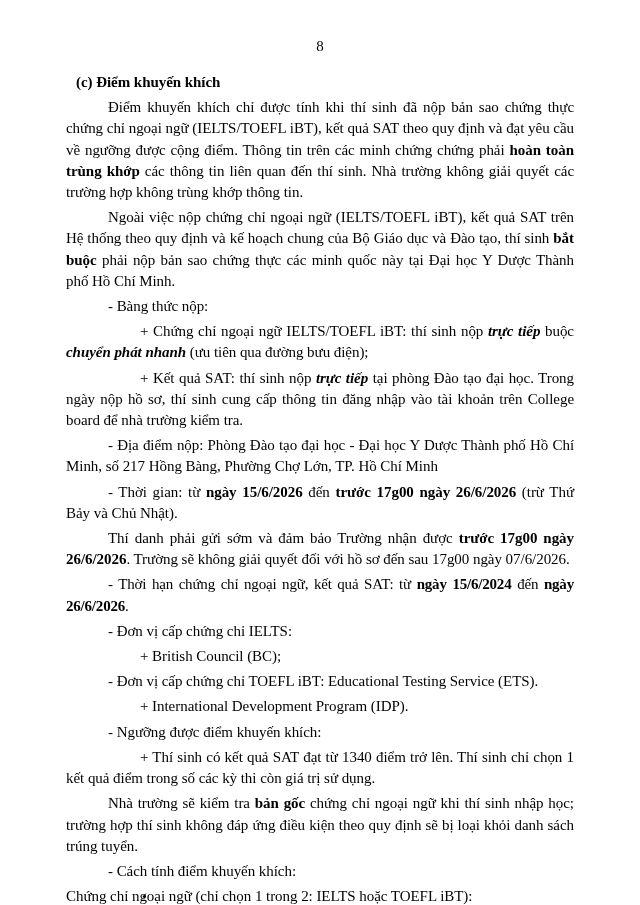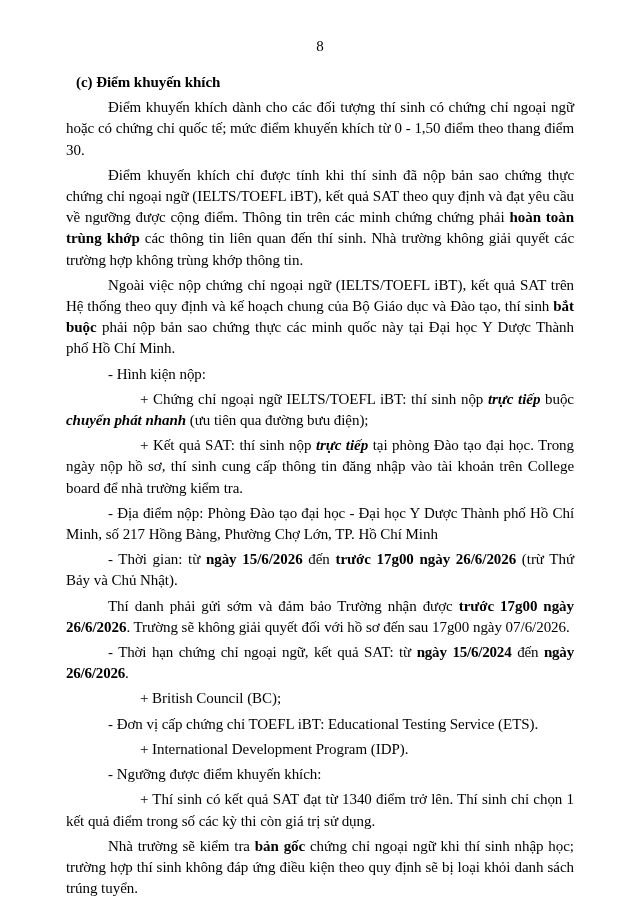--- a/index.html
+++ b/index.html
@@ -70,30 +70,30 @@
   .b { font-weight: bold; }
   .i { font-style: italic; }
 </style>
 </head>
 <body>
 
 <div class="page">
   <div class="pageno">8</div>
   <div class="content" id="doc-body">
       <p class="para s-heading"><span class="b">(c) Điểm khuyến khích</span></p>
-      <p class="para s-indent"><span>Điểm khuyến khích dành cho các đối tượng thí sinh có chứng chỉ ngoại ngữ hoặc có chứng chỉ quốc tế; mức điểm khuyến khích từ 0 - 1,50 điểm theo thang điểm 30.</span></p>
       <p class="para s-indent"><span>Điểm khuyến khích chỉ được tính khi thí sinh đã nộp bản sao chứng thực chứng chỉ ngoại ngữ (IELTS/TOEFL iBT), kết quả SAT theo quy định và đạt yêu cầu về ngưỡng được cộng điểm. Thông tin trên các minh chứng chứng phải </span><span class="b">hoàn toàn trùng khớp</span><span> các thông tin liên quan đến thí sinh. Nhà trường không giải quyết các trường hợp không trùng khớp thông tin.</span></p>
       <p class="para s-indent"><span>Ngoài việc nộp chứng chỉ ngoại ngữ (IELTS/TOEFL iBT), kết quả SAT trên Hệ thống theo quy định và kế hoạch chung của Bộ Giáo dục và Đào tạo, thí sinh </span><span class="b">bắt buộc</span><span> phải nộp bản sao chứng thực các minh quốc này tại Đại học Y Dược Thành phố Hồ Chí Minh.</span></p>
-      <p class="para s-indent"><span>- Hình kiện nộp:</span></p>
+      <p class="para s-indent"><span>- Bàng thức nộp:</span></p>
       <p class="para s-plus"><span>+ Chứng chỉ ngoại ngữ IELTS/TOEFL iBT: thí sinh nộp </span><span class="b i">trực tiếp</span><span> buộc </span><span class="b i">chuyển phát nhanh</span><span> (ưu tiên qua đường bưu điện);</span></p>
       <p class="para s-plus"><span>+ Kết quả SAT: thí sinh nộp </span><span class="b i">trực tiếp</span><span> tại phòng Đào tạo đại học. Trong ngày nộp hồ sơ, thí sinh cung cấp thông tin đăng nhập vào tài khoản trên College board để nhà trường kiểm tra.</span></p>
       <p class="para s-indent"><span>- Địa điểm nộp: Phòng Đào tạo đại học - Đại học Y Dược Thành phố Hồ Chí Minh, số 217 Hồng Bàng, Phường Chợ Lớn, TP. Hồ Chí Minh</span></p>
       <p class="para s-indent"><span>- Thời gian: từ </span><span class="b">ngày 15/6/2026</span><span> đến </span><span class="b">trước 17g00 ngày 26/6/2026</span><span> (trừ Thứ Bảy và Chủ Nhật).</span></p>
       <p class="para s-indent"><span>Thí danh phải gửi sớm và đảm bảo Trường nhận được </span><span class="b">trước 17g00 ngày 26/6/2026</span><span>. Trường sẽ không giải quyết đối với hồ sơ đến sau 17g00 ngày 07/6/2026.</span></p>
       <p class="para s-indent s-condensed"><span>- Thời hạn chứng chỉ ngoại ngữ, kết quả SAT: từ </span><span class="b">ngày 15/6/2024</span><span> đến </span><span class="b">ngày 26/6/2026</span><span>.</span></p>
+      <p class="para s-indent"><span>- Đơn vị cấp chứng chỉ IELTS:</span></p>
       <p class="para s-plus"><span>+ British Council (BC);</span></p>
       <p class="para s-indent"><span>- Đơn vị cấp chứng chỉ TOEFL iBT: Educational Testing Service (ETS).</span></p>
       <p class="para s-plus"><span>+ International Development Program (IDP).</span></p>
       <p class="para s-indent"><span>- Ngưỡng được điểm khuyến khích:</span></p>
       <p class="para s-plus"><span>+ Thí sinh có kết quả SAT đạt từ 1340 điểm trở lên. Thí sinh chỉ chọn 1 kết quả điểm trong số các kỳ thi còn giá trị sử dụng.</span></p>
       <p class="para s-indent"><span>Nhà trường sẽ kiểm tra </span><span class="b">bản gốc</span><span> chứng chỉ ngoại ngữ khi thí sinh nhập học; trường hợp thí sinh không đáp ứng điều kiện theo quy định sẽ bị loại khỏi danh sách trúng tuyển.</span></p>
       <p class="para s-indent"><span>- Cách tính điểm khuyến khích:</span></p>
       <p class="para s-bullet"><span class="marker">•</span><span>Chứng chỉ ngoại ngữ (chỉ chọn 1 trong 2: IELTS hoặc TOEFL iBT):</span></p>
     </div>
 </div>

